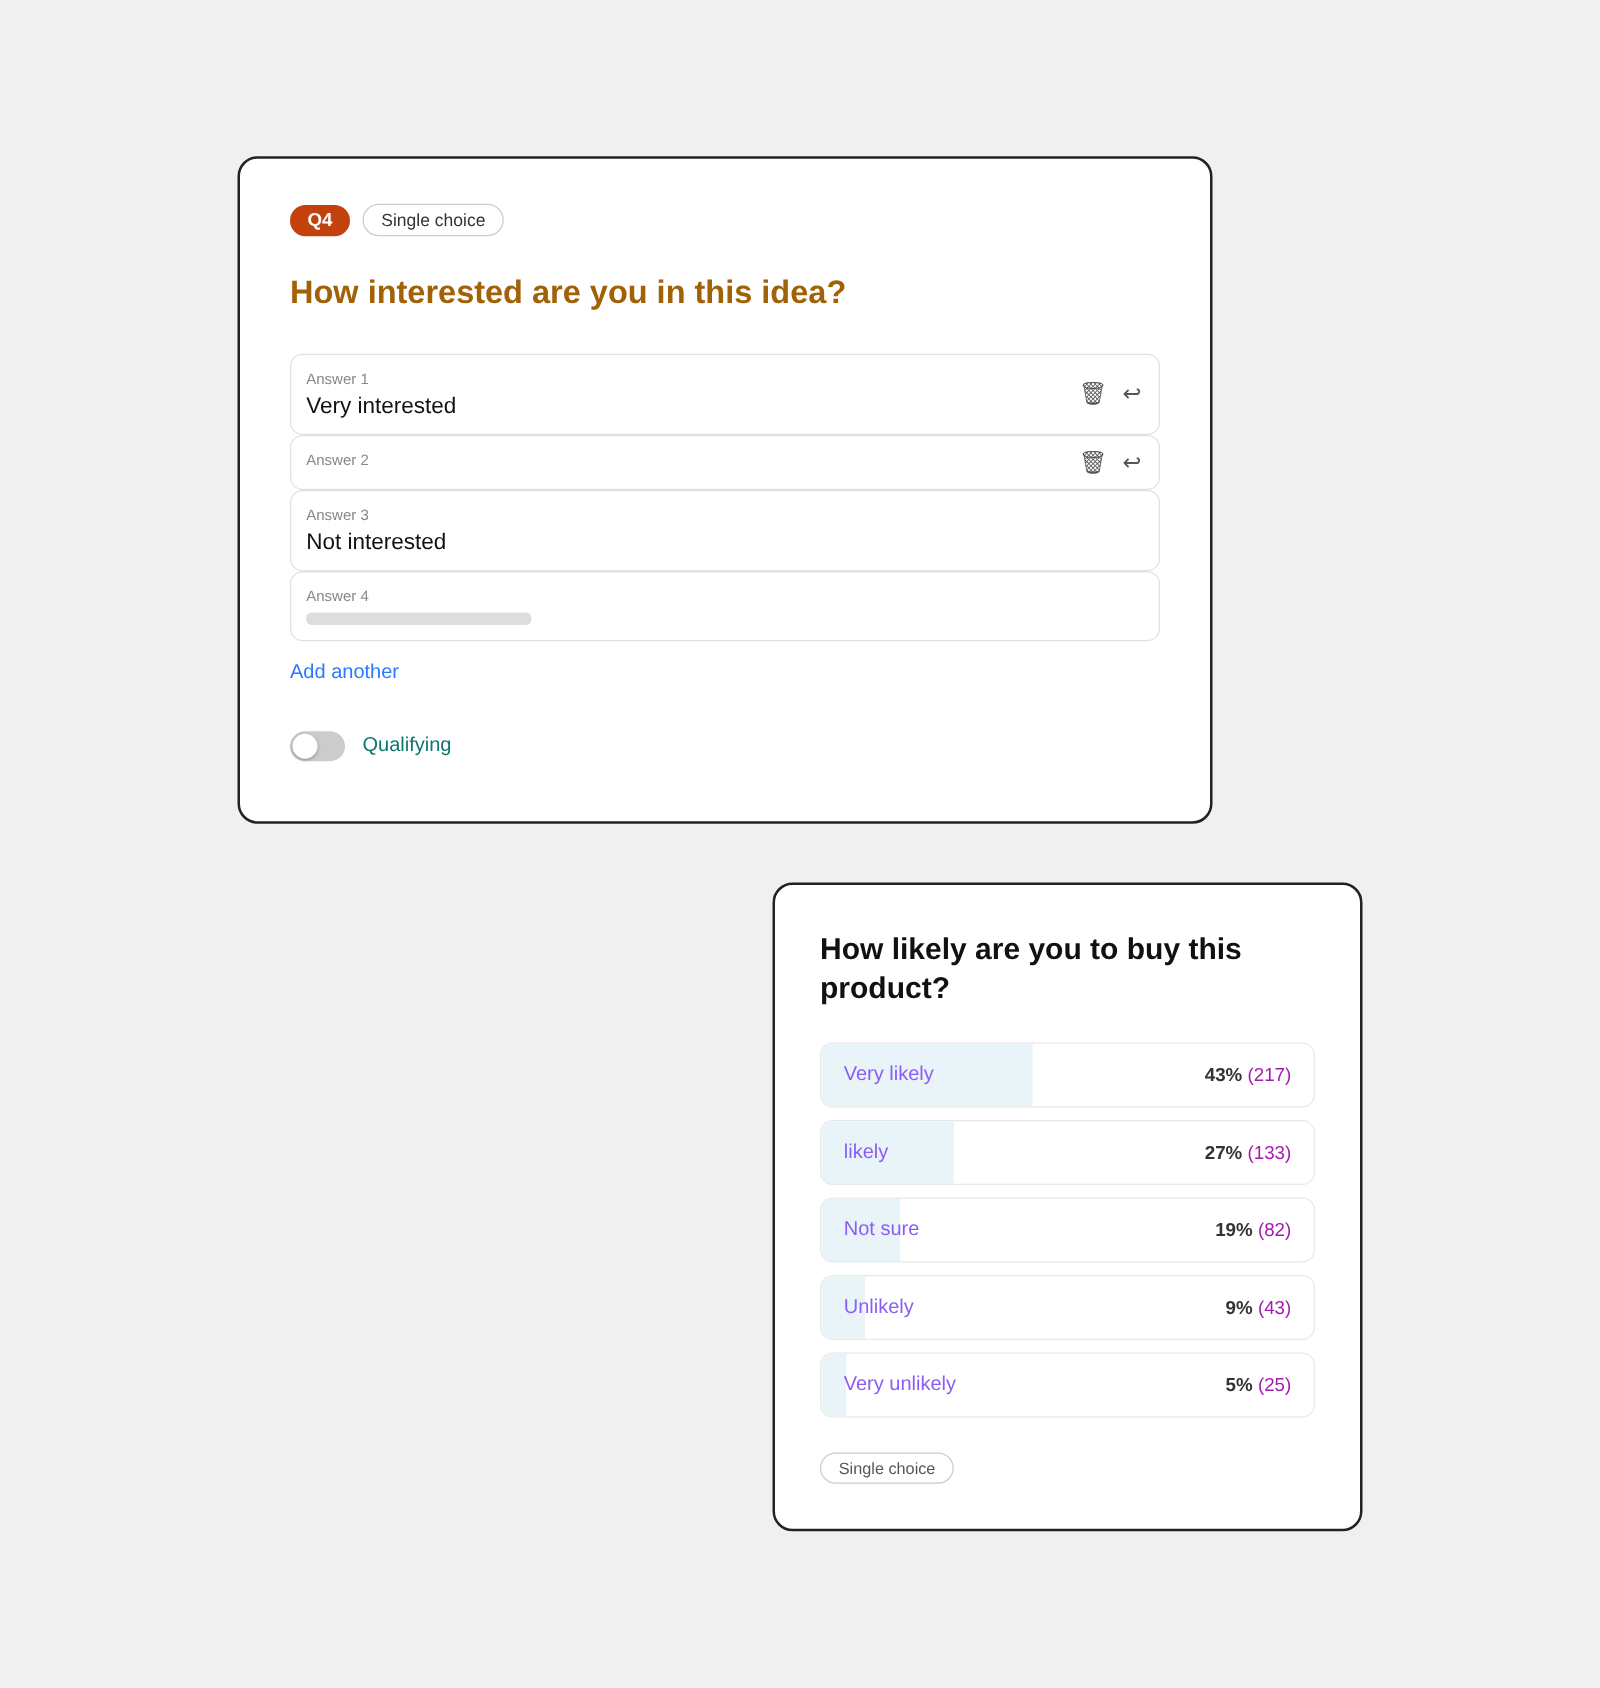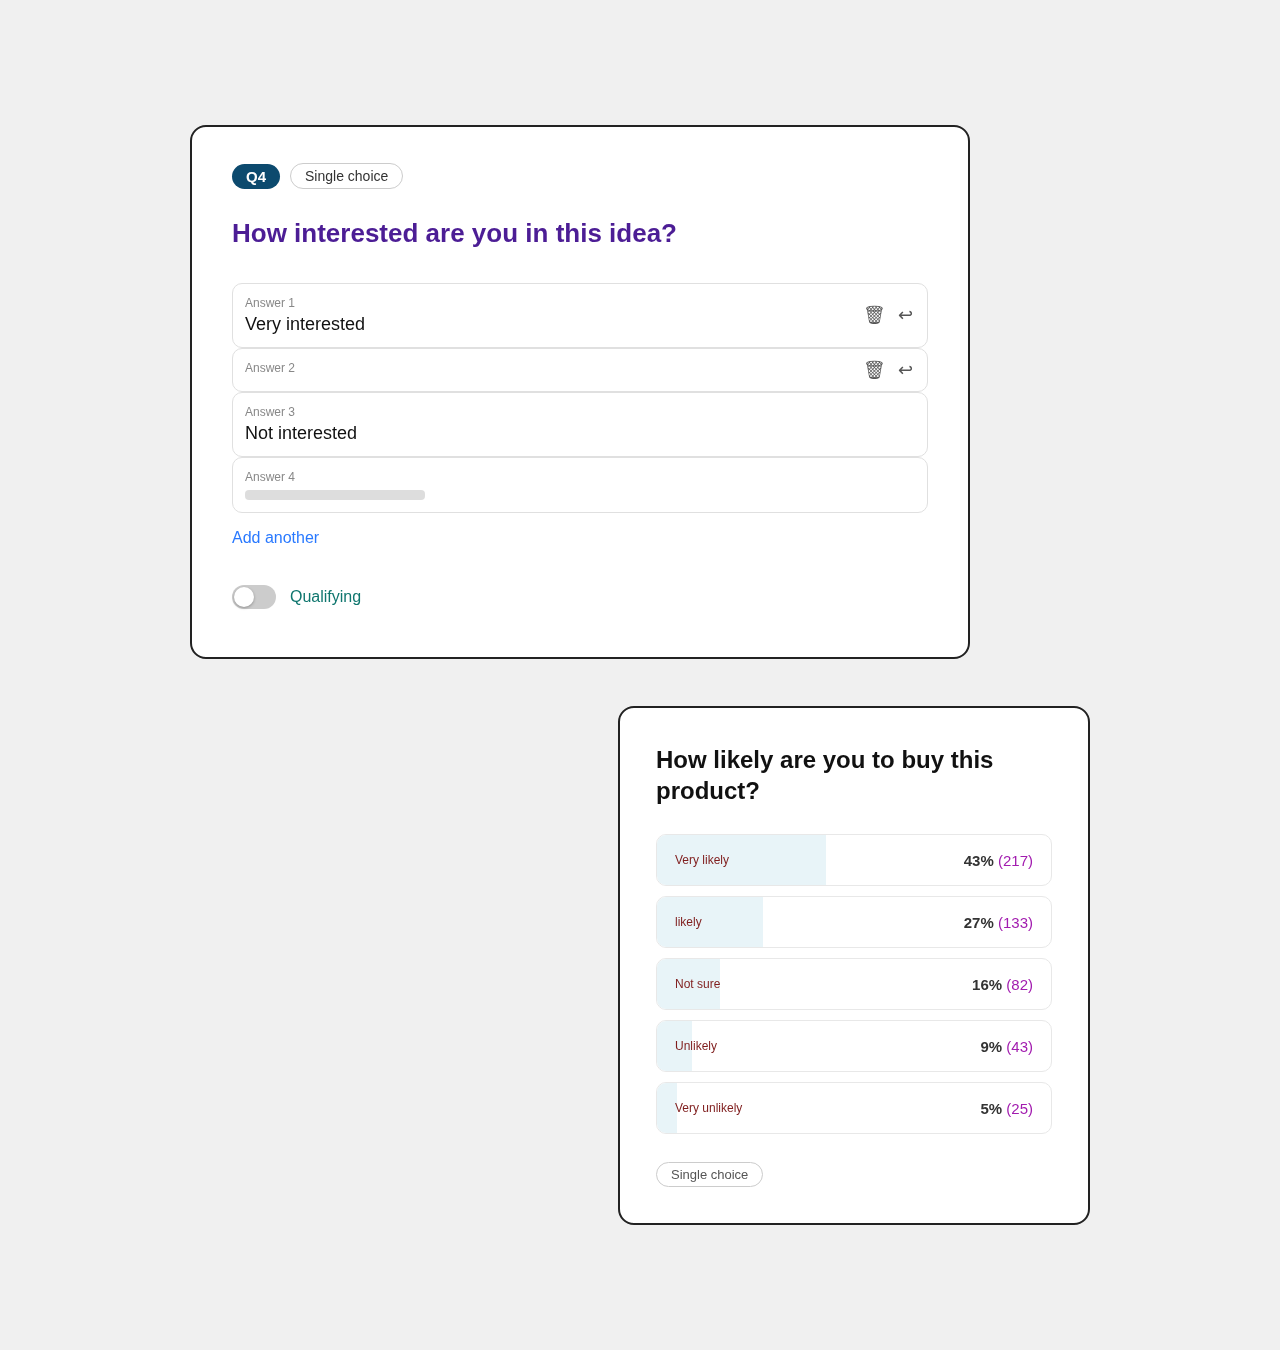--- a/index.html
+++ b/index.html
@@ -30,39 +30,39 @@
       padding: 36px 40px 48px;
       z-index: 1;
     }
     .card-header {
       display: flex;
       align-items: center;
       gap: 10px;
       margin-bottom: 28px;
     }
     .badge-q4 {
-      background: #0c4a6e;
+      background: #c2410c;
       color: #fff;
       border-radius: 20px;
       padding: 4px 14px;
       font-size: 15px;
       font-weight: 700;
     }
     .badge-type {
       background: #fff;
       border: 1.5px solid #ccc;
       border-radius: 20px;
       padding: 4px 14px;
       font-size: 14px;
       color: #333;
     }
     .card-question {
       font-size: 26px;
       font-weight: 700;
-      color: #4c1d95;
+      color: #a16207;
       margin-bottom: 32px;
       line-height: 1.3;
     }
     .answer-box {
       border: 1.5px solid #e0e0e0;
       border-radius: 10px;
       padding: 12px 12px;
       margin-bottom: 0;
       position: relative;
     }
@@ -168,22 +168,22 @@
     .result-bar {
       position: absolute;
       left: 0;
       top: 0;
       height: 100%;
       background: #e8f4f8;
       border-radius: 8px 0 0 8px;
       z-index: 0;
     }
     .result-label {
-      font-size: 12px;
-      color: #7f1d1d;
+      font-size: 16px;
+      color: #8b5cf6;
       position: relative;
       z-index: 1;
     }
     .result-stats {
       font-size: 15px;
       color: #333;
       position: relative;
       z-index: 1;
       white-space: nowrap;
     }
@@ -262,21 +262,21 @@
           <span class="result-stats"><span class="pct">43%</span> <span class="count">(217)</span></span>
         </div>
         <div class="result-row">
           <div class="result-bar" style="width: 27%;"></div>
           <span class="result-label">likely</span>
           <span class="result-stats"><span class="pct">27%</span> <span class="count">(133)</span></span>
         </div>
         <div class="result-row">
           <div class="result-bar" style="width: 16%;"></div>
           <span class="result-label">Not sure</span>
-          <span class="result-stats"><span class="pct">16%</span> <span class="count">(82)</span></span>
+          <span class="result-stats"><span class="pct">19%</span> <span class="count">(82)</span></span>
         </div>
         <div class="result-row">
           <div class="result-bar" style="width: 9%;"></div>
           <span class="result-label">Unlikely</span>
           <span class="result-stats"><span class="pct">9%</span> <span class="count">(43)</span></span>
         </div>
         <div class="result-row">
           <div class="result-bar" style="width: 5%;"></div>
           <span class="result-label">Very unlikely</span>
           <span class="result-stats"><span class="pct">5%</span> <span class="count">(25)</span></span>

